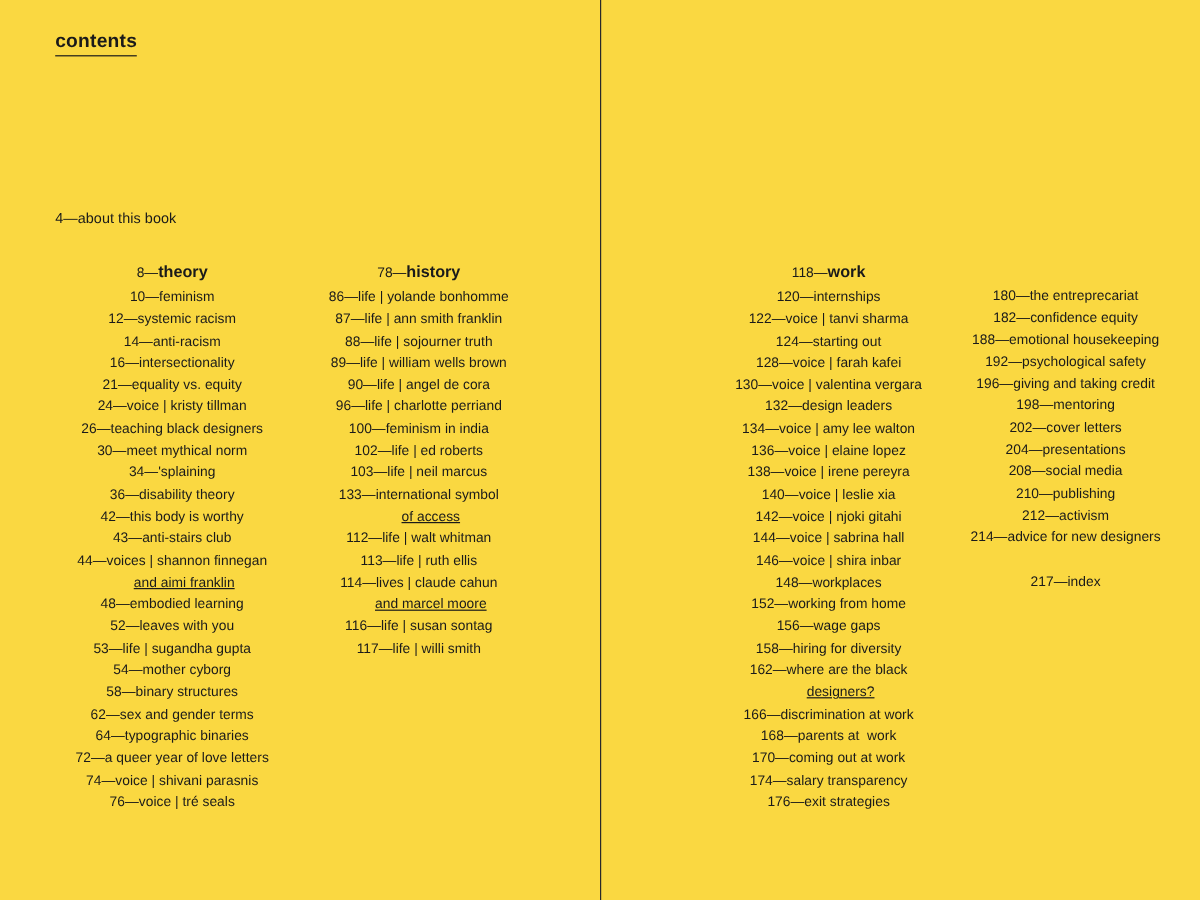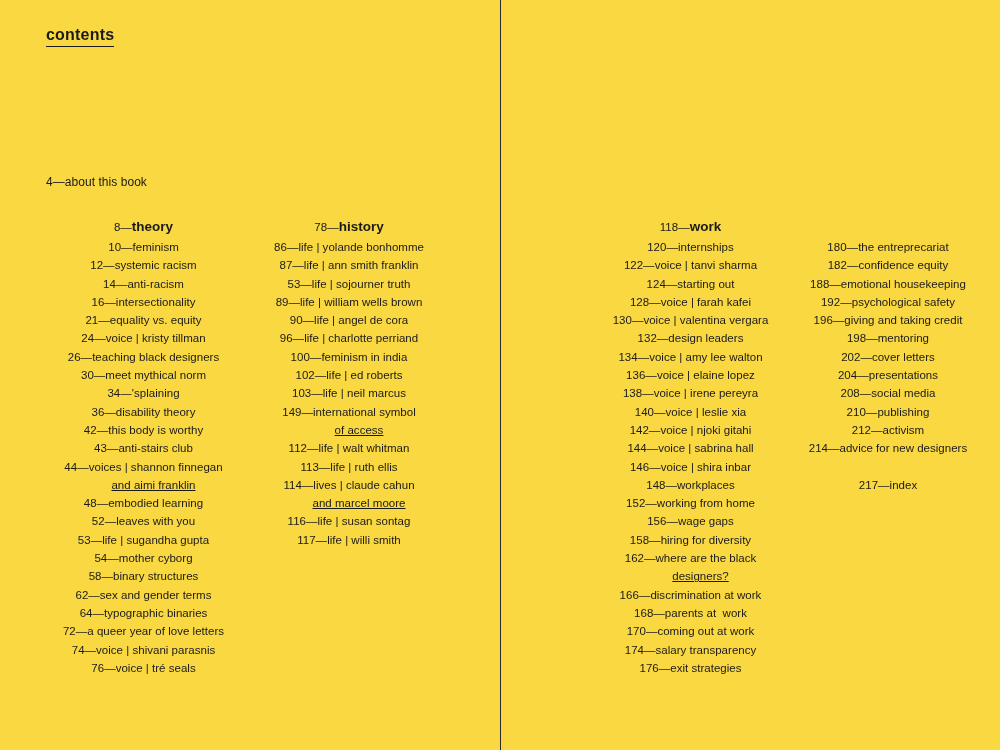--- a/index.html
+++ b/index.html
@@ -132,28 +132,28 @@
         </div>
     </div>
 
     <div class="col col-history">
       <div class="sec-head">
         <span class="num">78—</span><span>history</span>
       </div>
       <div id="list-1">
           <div class="entry">86—life | yolande bonhomme</div>
           <div class="entry">87—life | ann smith franklin</div>
-          <div class="entry">53—life | sojourner truth</div>
+          <div class="entry">88—life | sojourner truth</div>
           <div class="entry">89—life | william wells brown</div>
           <div class="entry">90—life | angel de cora</div>
           <div class="entry">96—life | charlotte perriand</div>
           <div class="entry">100—feminism in india</div>
           <div class="entry">102—life | ed roberts</div>
           <div class="entry">103—life | neil marcus</div>
-          <div class="entry">149—international symbol</div>
+          <div class="entry">133—international symbol</div>
           <div class="entry cont">of access</div>
           <div class="entry">112—life | walt whitman</div>
           <div class="entry">113—life | ruth ellis</div>
           <div class="entry">114—lives | claude cahun</div>
           <div class="entry cont">and marcel moore</div>
           <div class="entry">116—life | susan sontag</div>
           <div class="entry">117—life | willi smith</div>
         </div>
     </div>
 

